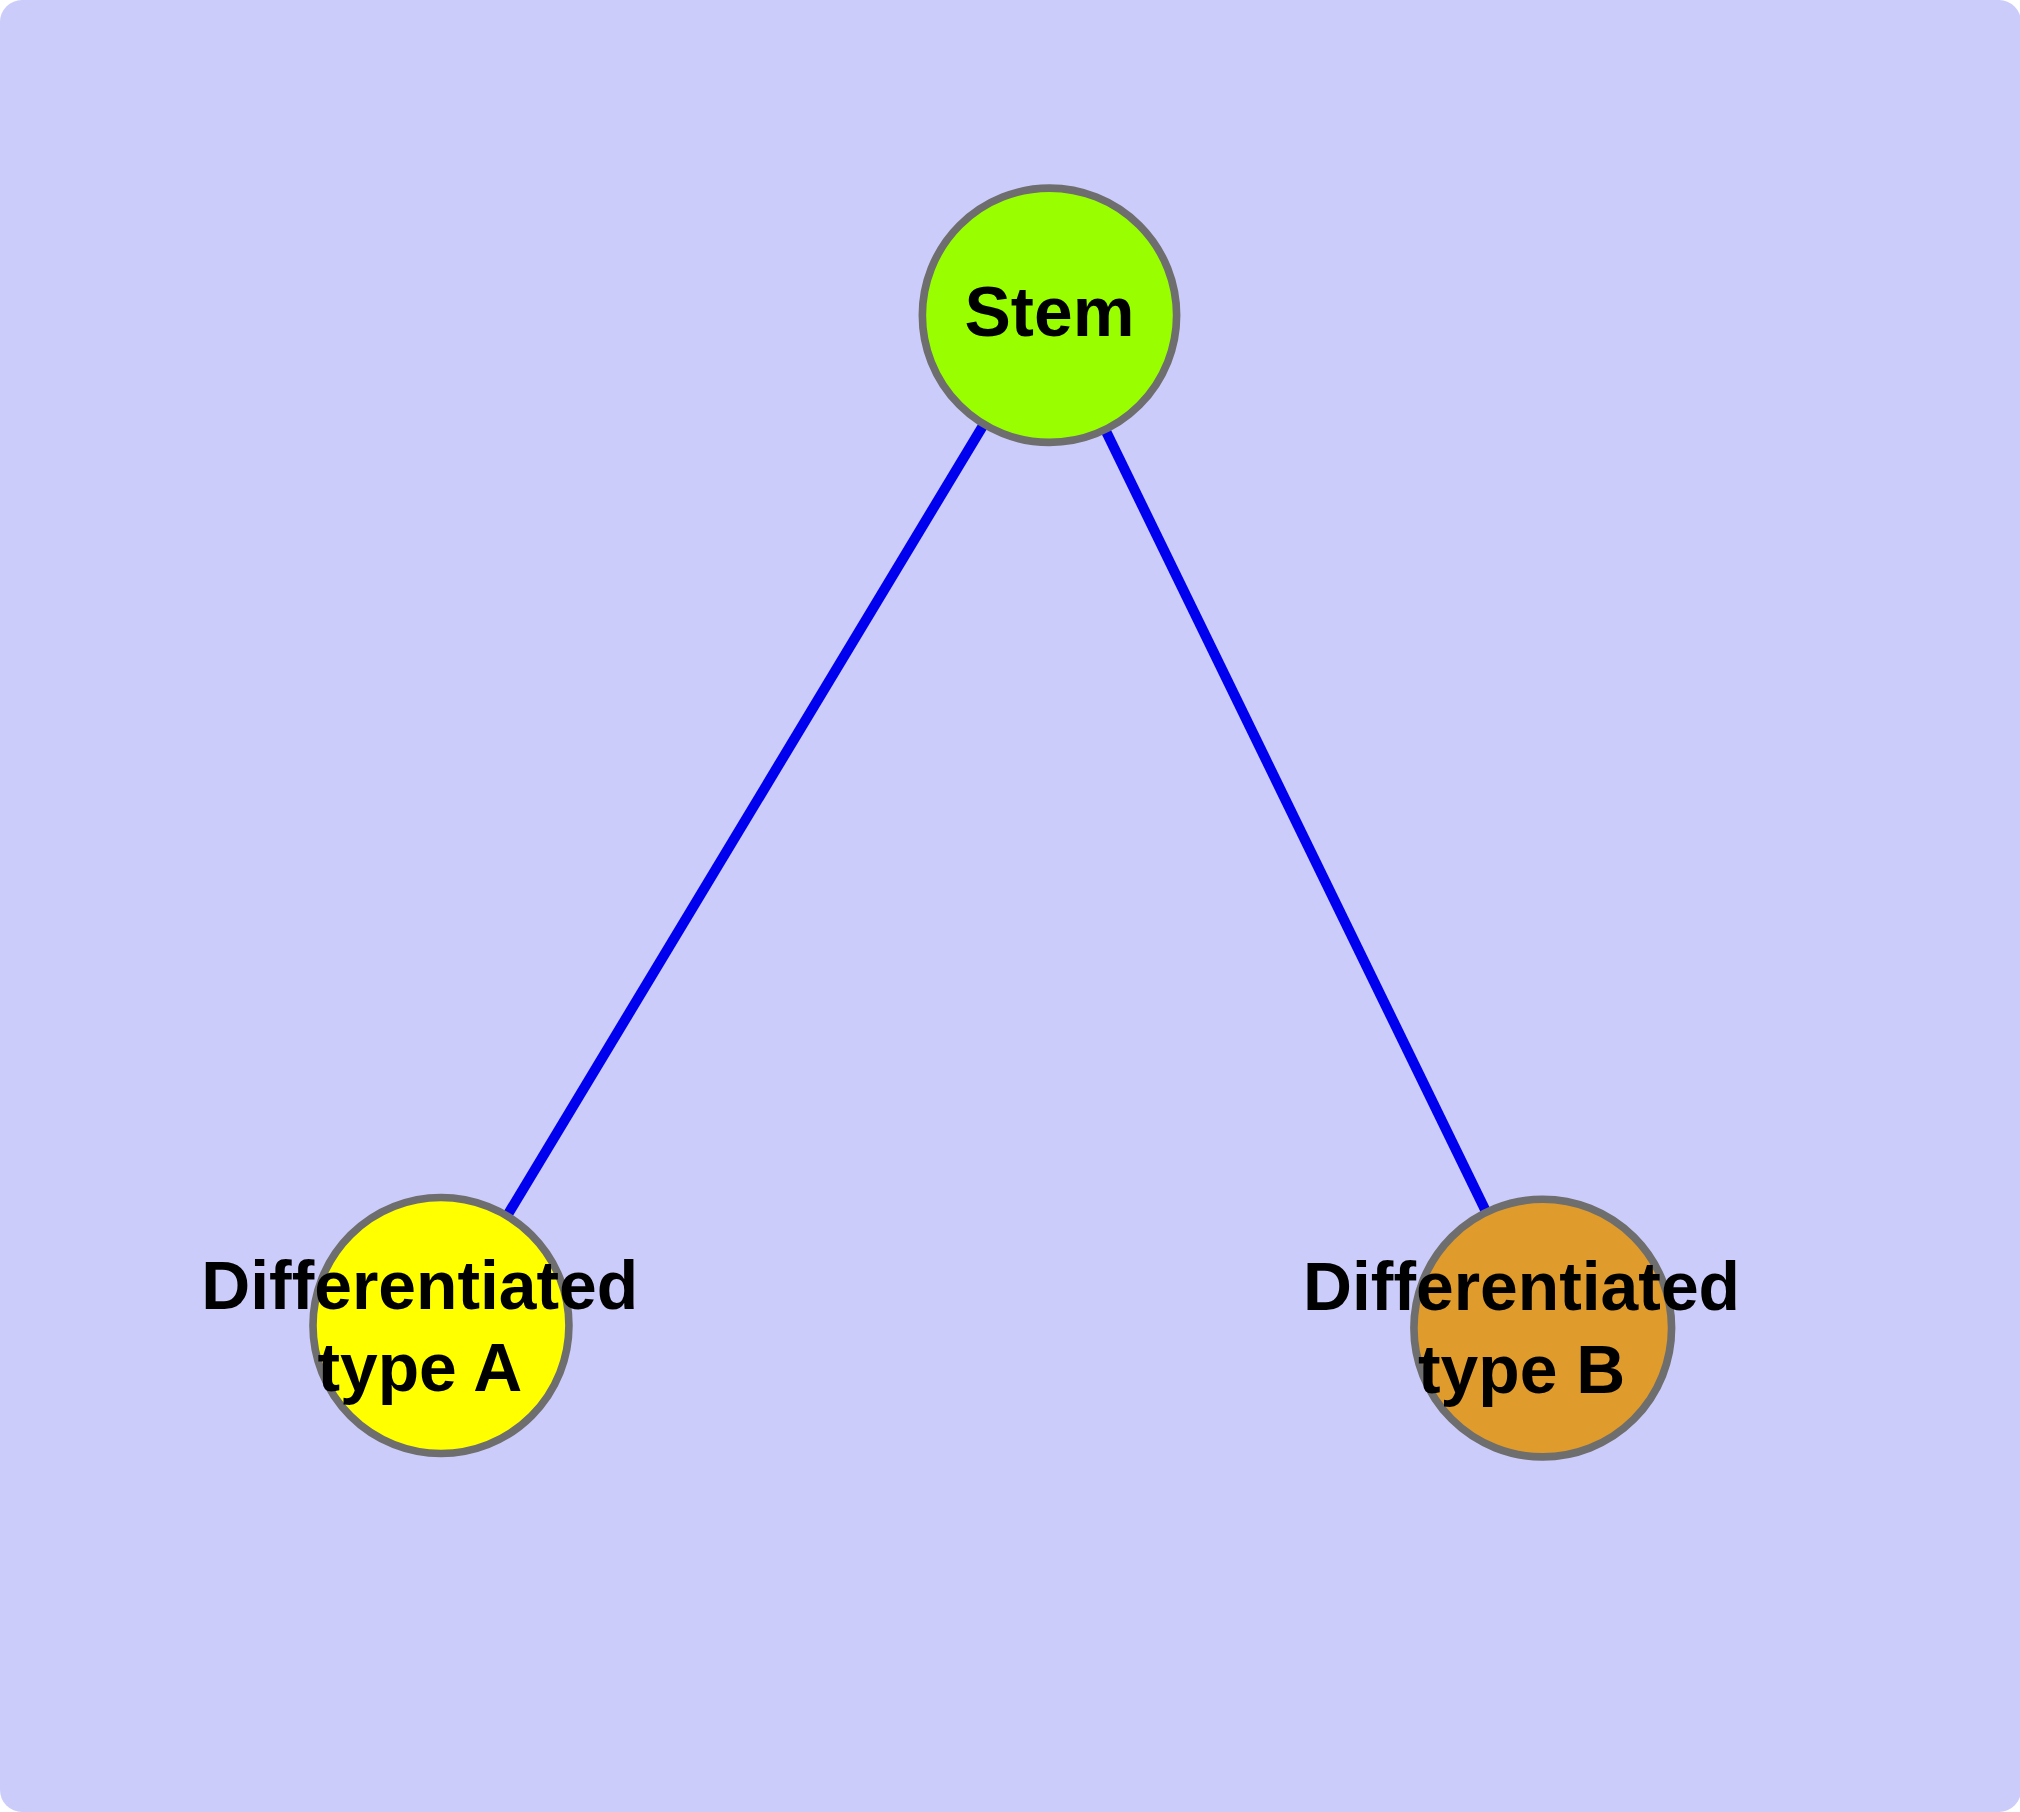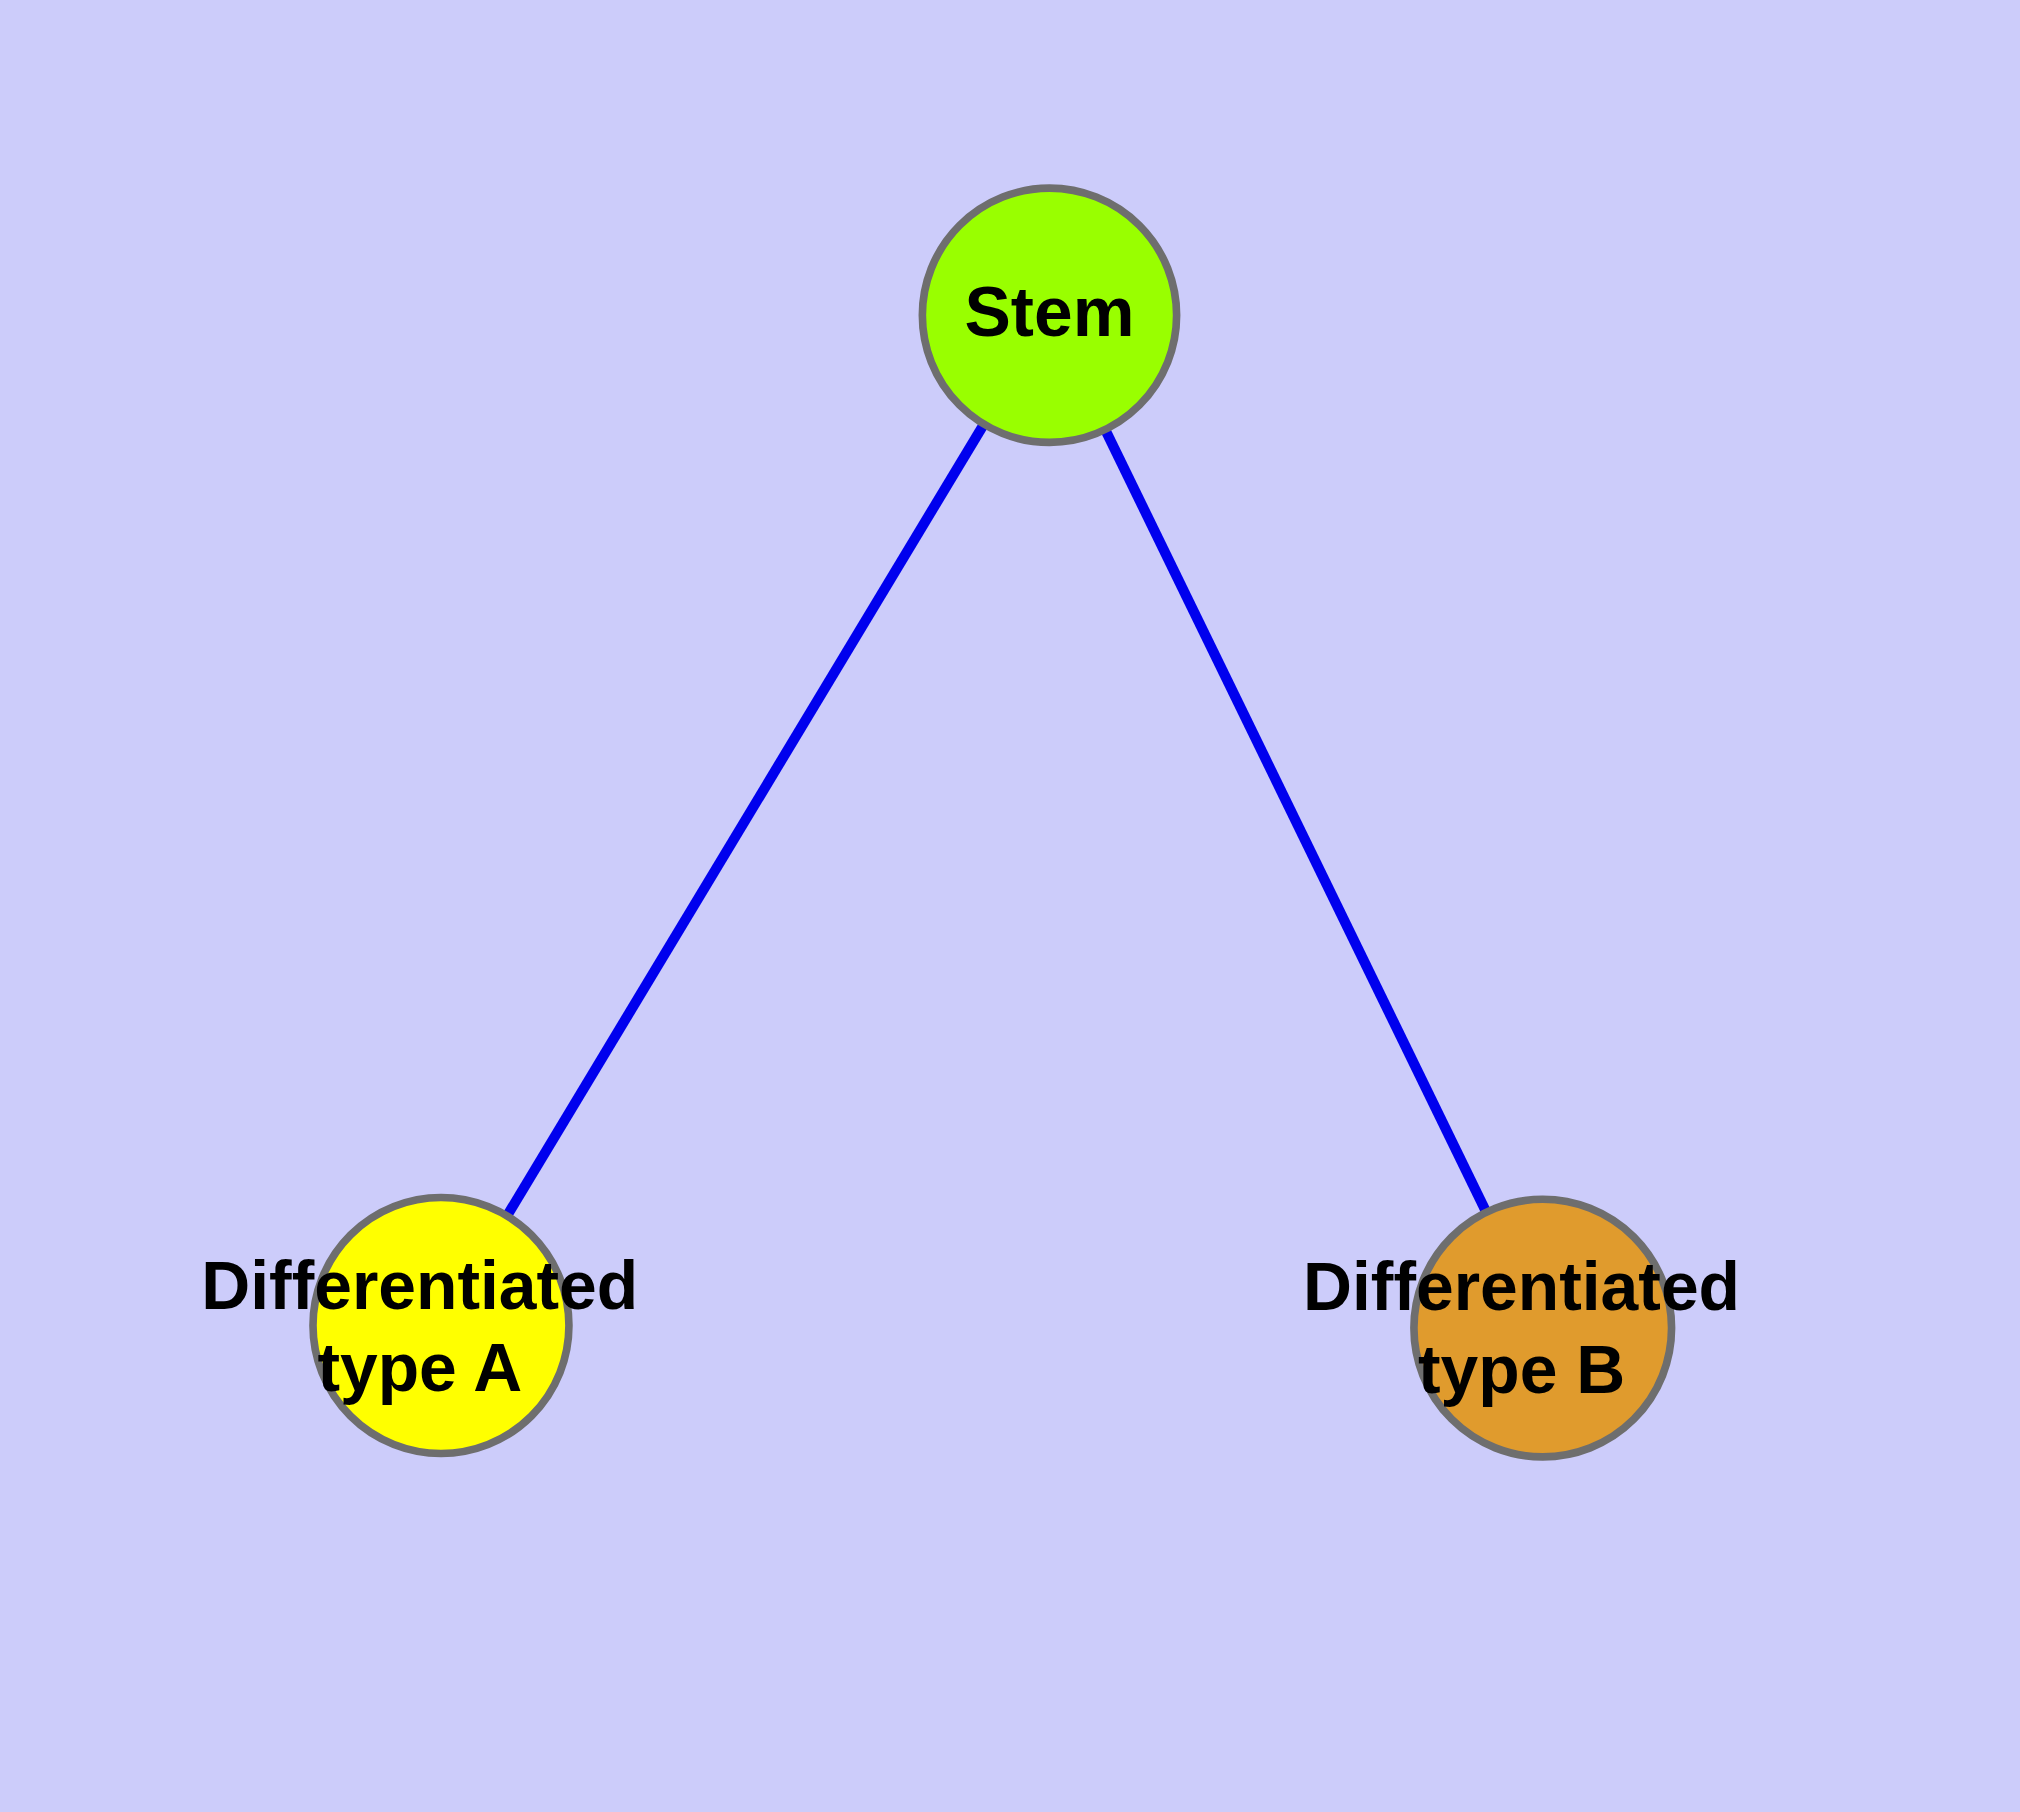--- a/index.html
+++ b/index.html
@@ -9,20 +9,21 @@
   }
   body {
     font-family: "Liberation Sans", sans-serif;
   }
   #canvas {
     position: relative;
     width: 2021px;
     height: 1812px;
     overflow: hidden;
     background: #ccccfa;
+    border-radius: 22px;
   }
   #graph-svg {
     position: absolute;
     top: 0;
     left: 0;
     width: 2021px;
     height: 1812px;
     display: block;
   }
   .node-circle {

